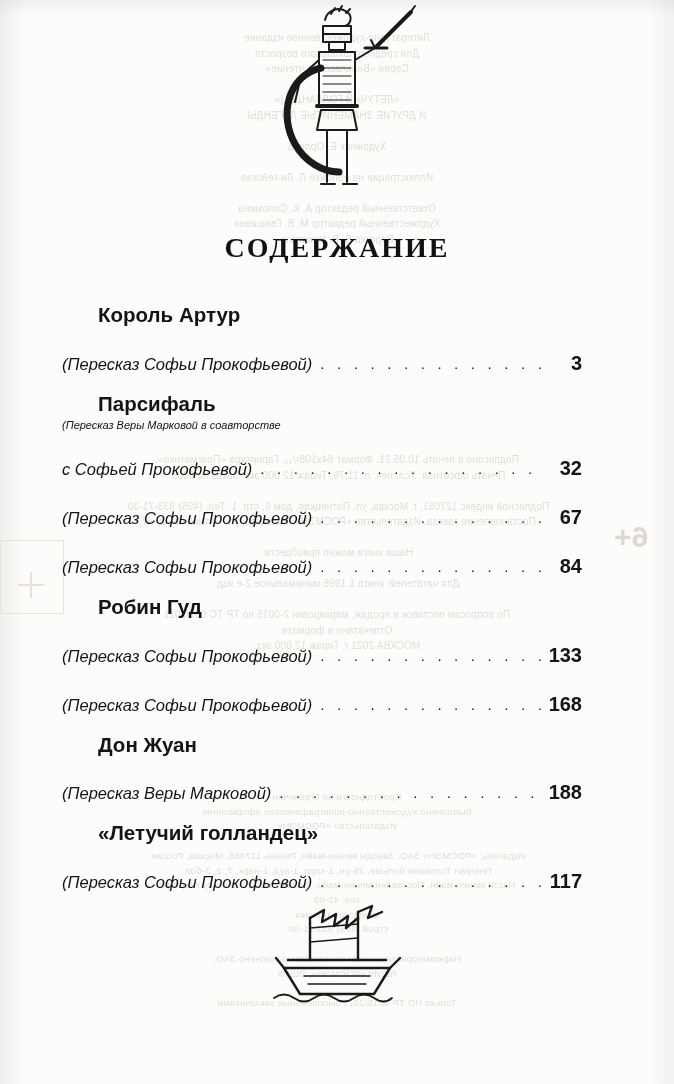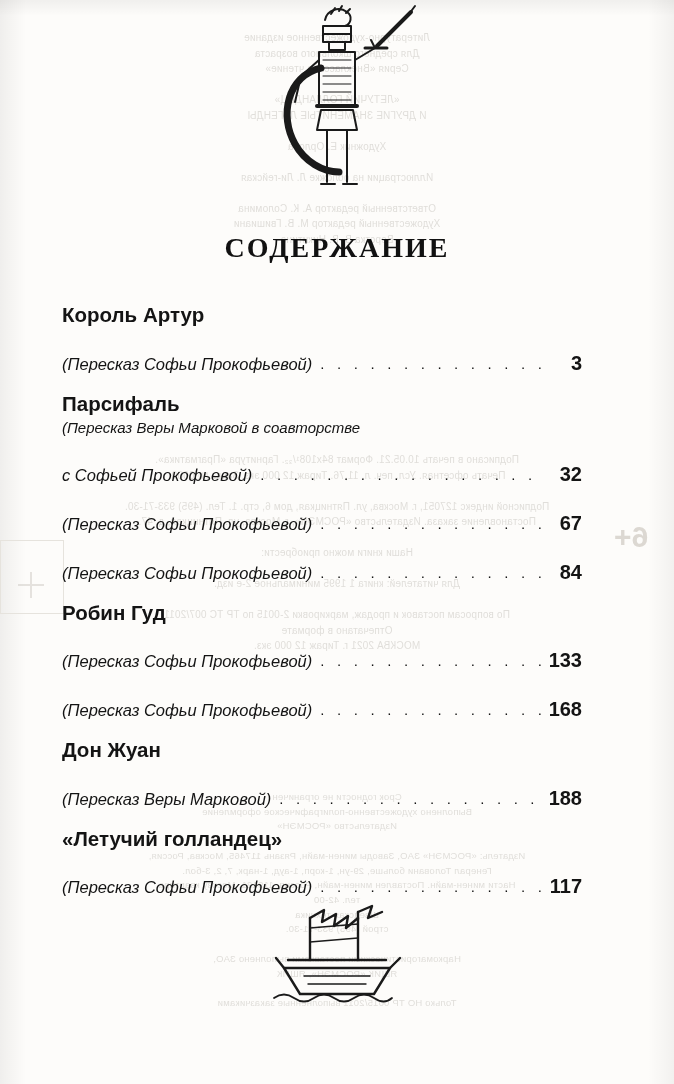--- a/index.html
+++ b/index.html
@@ -75,20 +75,21 @@
 
   .entry {
     margin-bottom: 14px;
   }
   .entry .title {
     font-size: 20.5px;
     font-weight: bold;
     color: #141414;
     line-height: 1.25;
     margin-bottom: 2px;
+    margin-left: 36px;
   }
   .sub-line {
     display: flex;
     align-items: baseline;
     font-size: 16.5px;
     font-style: italic;
     color: #141414;
     line-height: 1.35;
     white-space: nowrap;
     margin-top: 22px;
@@ -110,21 +111,21 @@
   .sub-line .page-no {
     flex: 0 0 auto;
     font-style: normal;
     font-weight: bold;
     font-size: 20px;
     color: #141414;
     min-width: 34px;
     text-align: right;
   }
   .sub-cont {
-    font-size: 15px;
+    font-size: 11px;
     font-style: italic;
     color: #141414;
     line-height: 1.35;
   }
 
   
   .bottom-illus {
     position: absolute;
     bottom: 76px;
     left: 50%;

